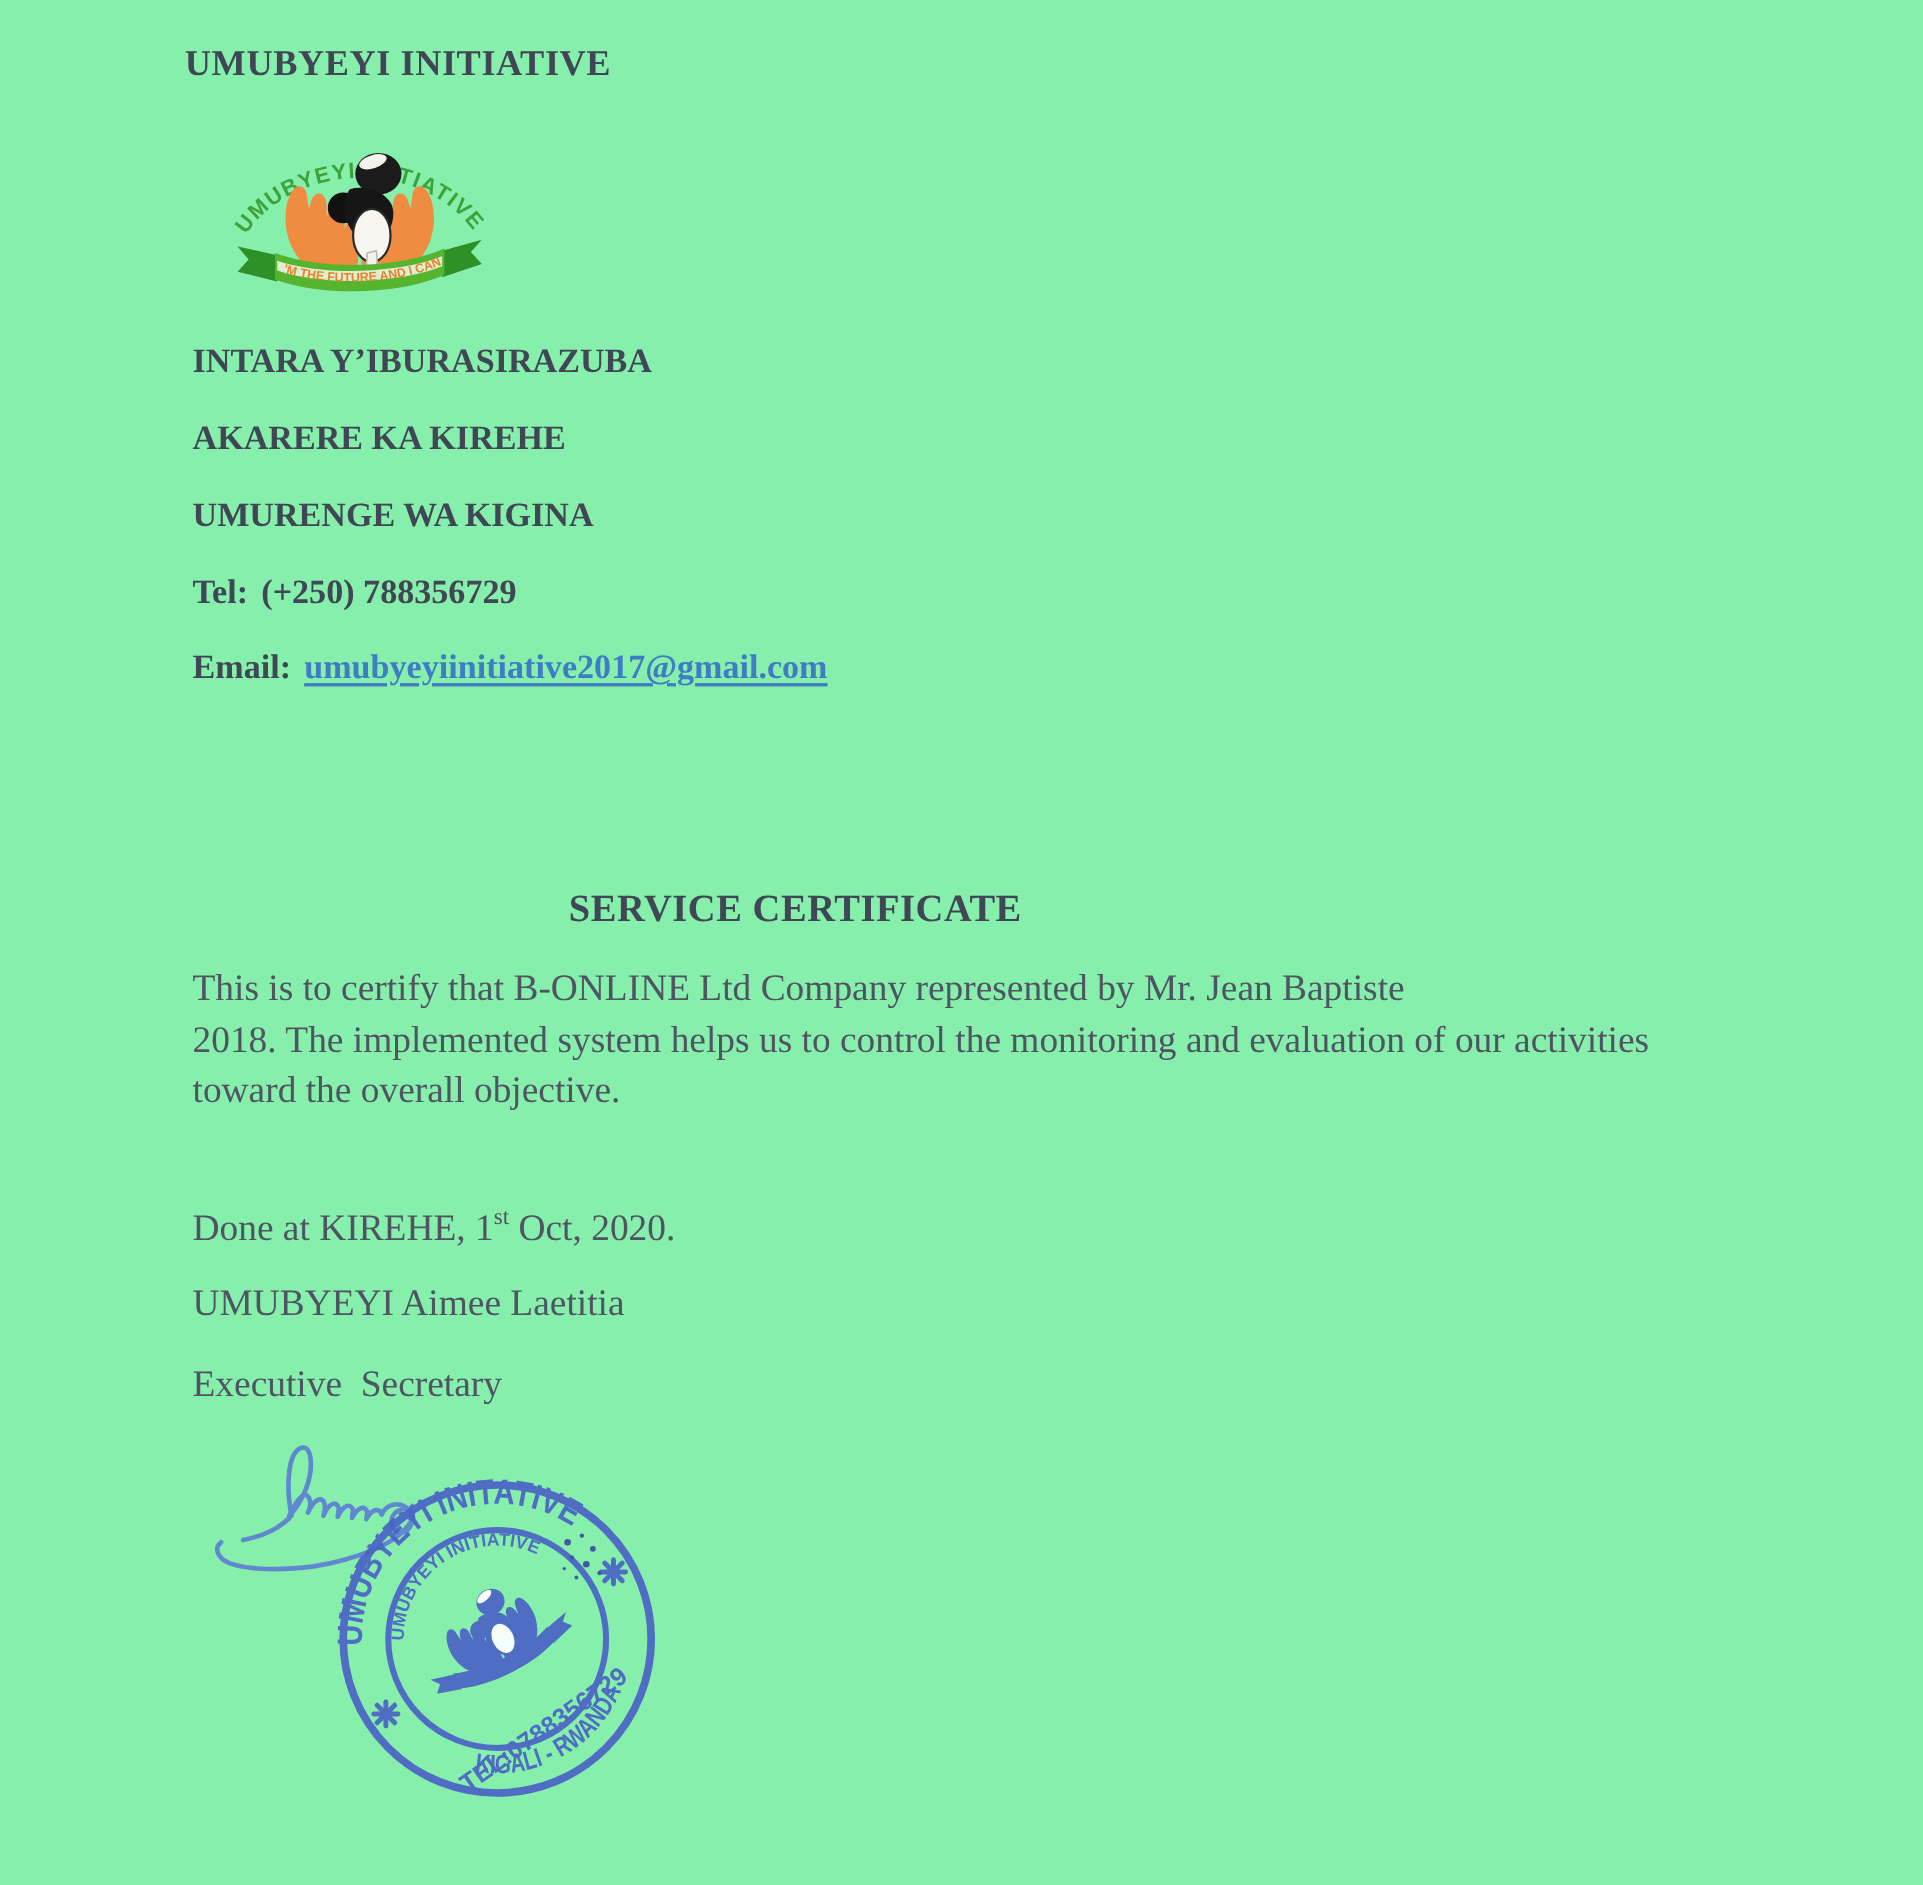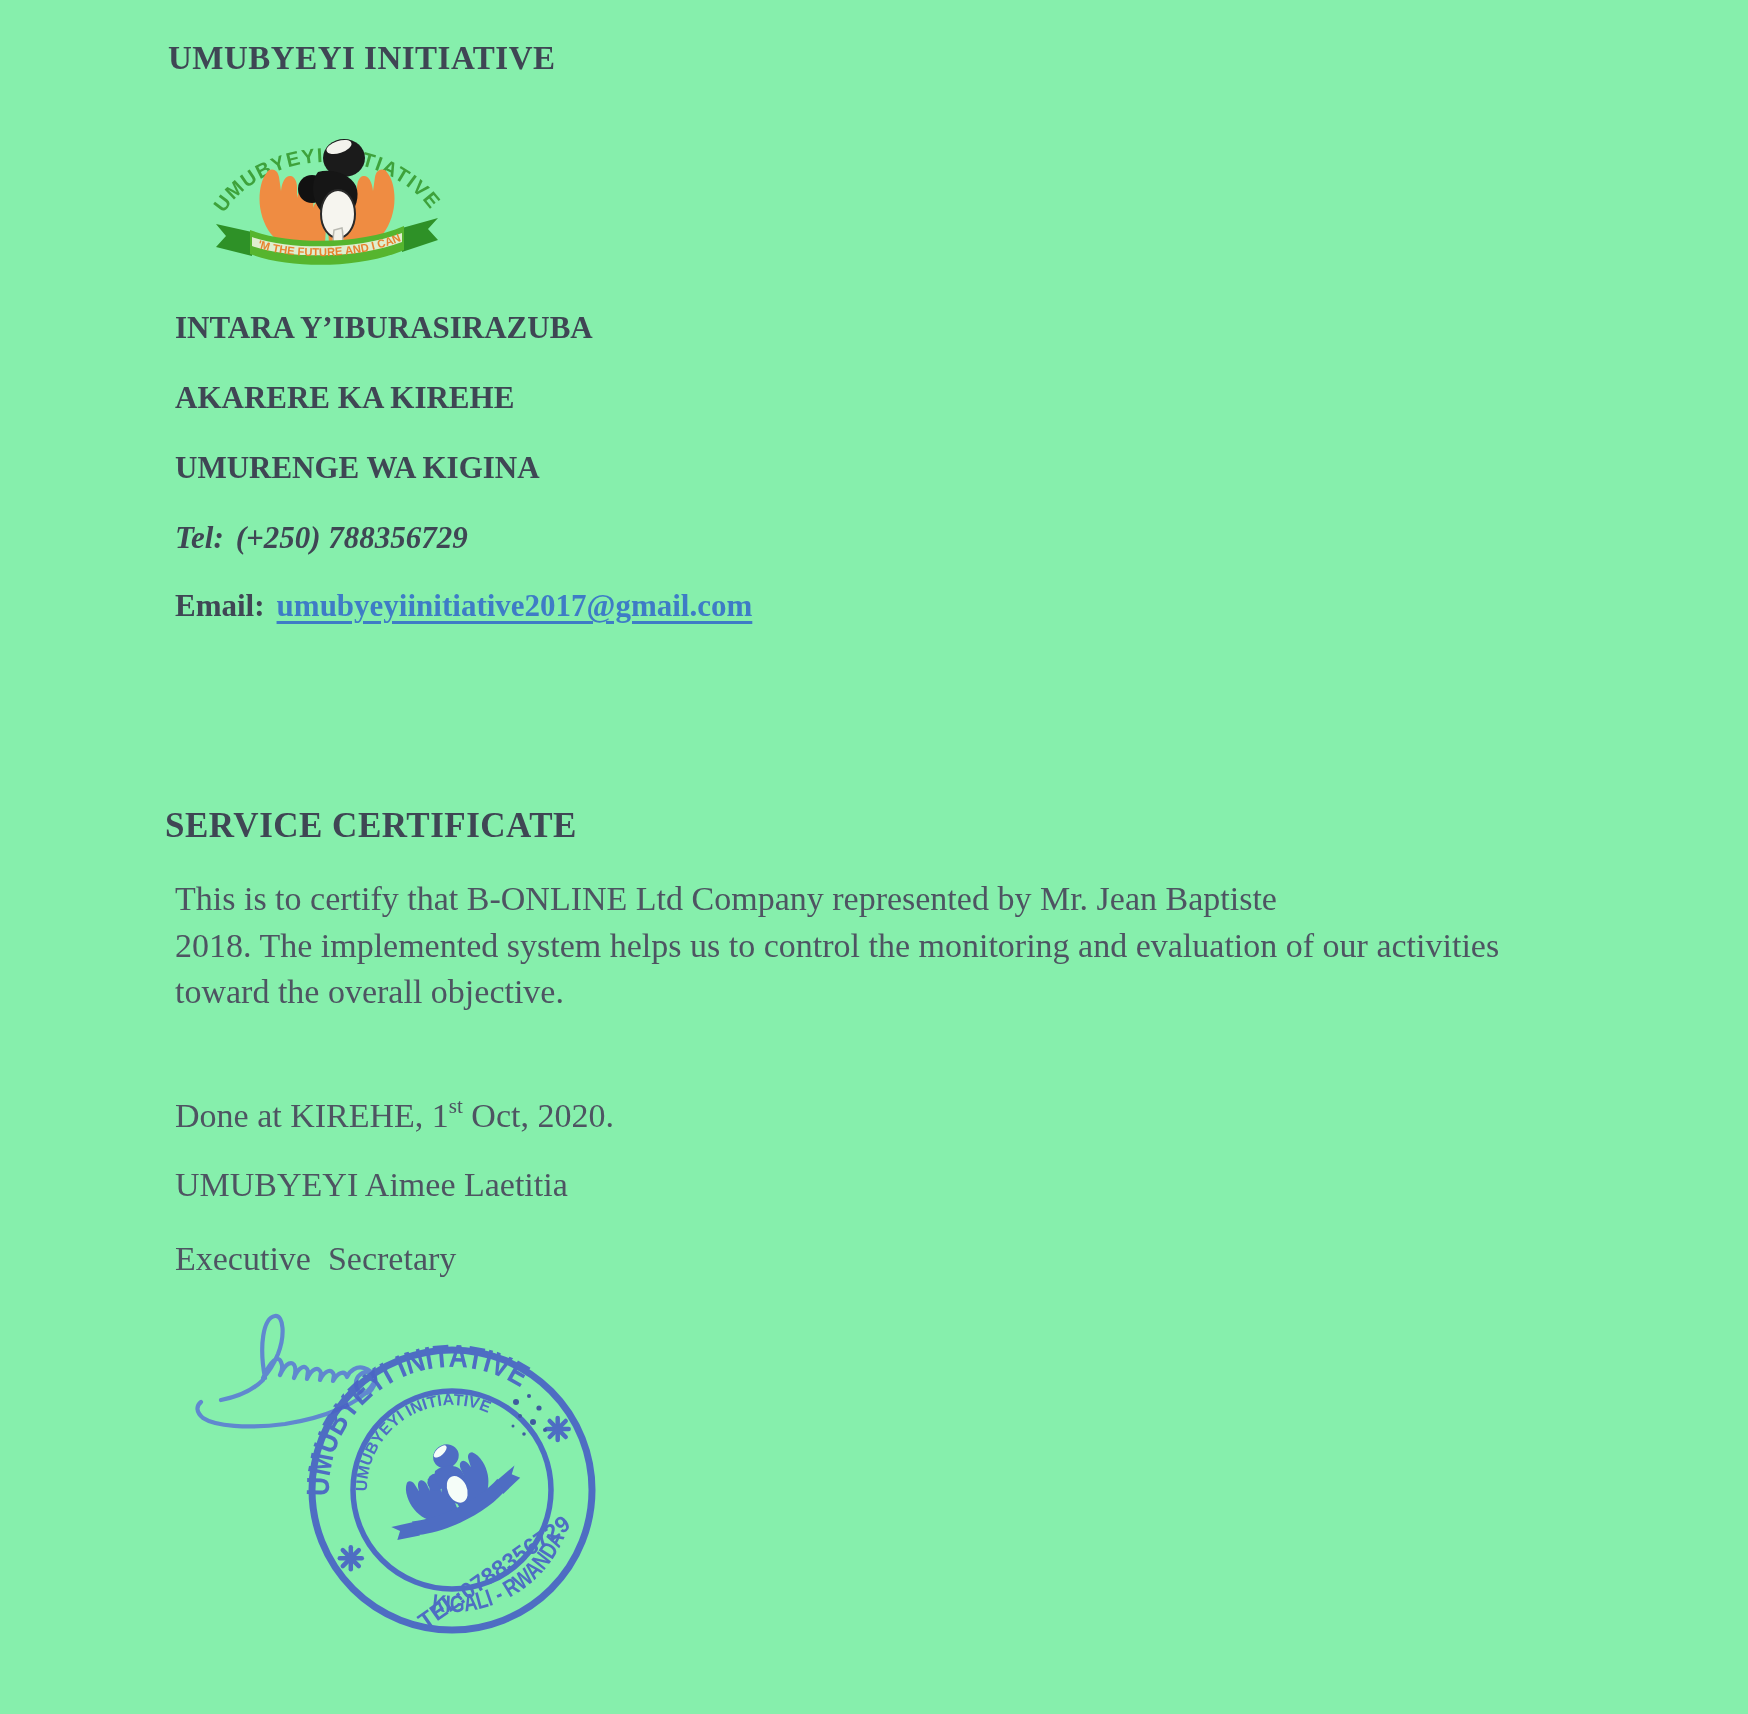--- a/index.html
+++ b/index.html
@@ -16,31 +16,31 @@
     font-size:33px;font-weight:bold;letter-spacing:0.5px;color:#3f4654;
   }
   .logo{position:absolute;left:198px;top:98px;width:258px;height:172px;}
   .addr{
     position:absolute;left:175px;
     font-size:31px;font-weight:bold;color:#3f4654;white-space:nowrap;
   }
   .addr-1{top:310px;text-align:center;}
   .addr-2{top:380px;}
   .addr-3{top:450px;}
-  .addr-tel{top:520px;font-style:italic;}
+  .addr-tel{top:520px;}
   .addr-email{top:588px;}
   .lbl{margin-right:12px;}
   .email-link{
     color:#3e7cc6;font-weight:bold;cursor:pointer;
     text-decoration:underline;
     text-decoration-thickness:3px;
     text-underline-offset:5px;
   }
   .cert-title-wrap{
-    position:absolute;left:165px;top:806px;width:1060px;
+    position:absolute;left:193px;top:806px;width:1060px;text-align:center;
   }
   .cert-title{
     font-size:35px;font-weight:bold;letter-spacing:0.5px;color:#3f4654;
   }
   .body-par{
     position:absolute;left:175px;top:876px;width:1380px;
     font-size:34px;line-height:46.5px;color:#4e5462;
   }
   .body-line{white-space:nowrap;}
   .done-line{position:absolute;left:175px;top:1096px;font-size:34px;}

